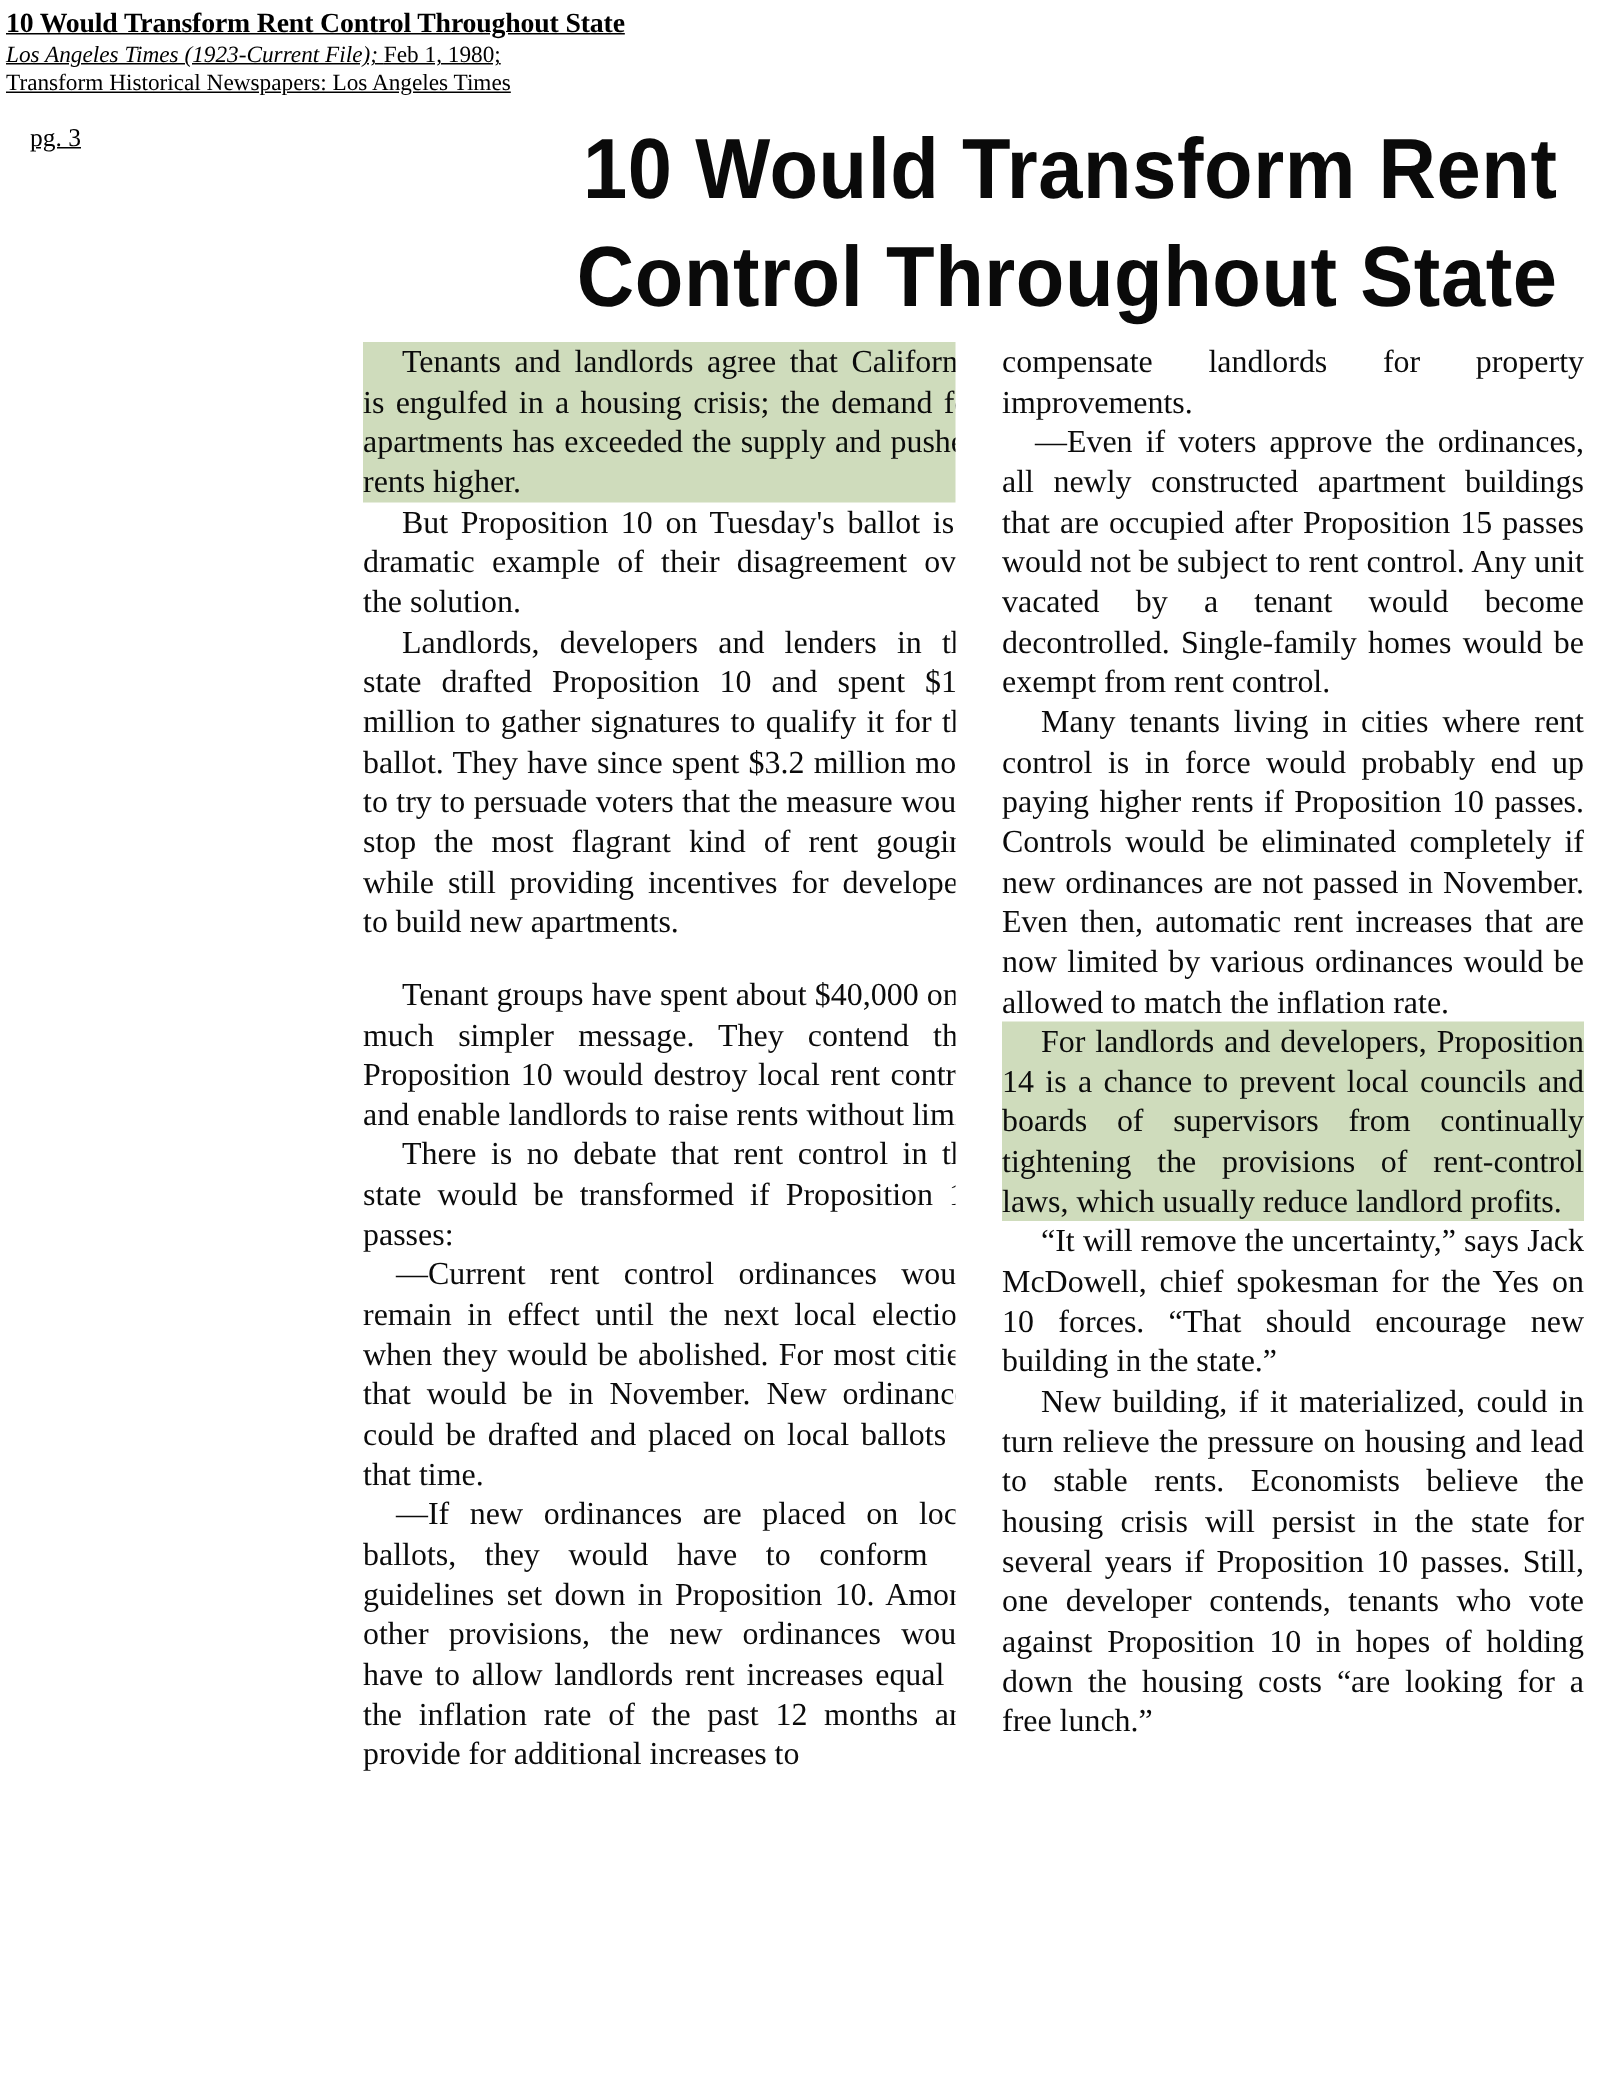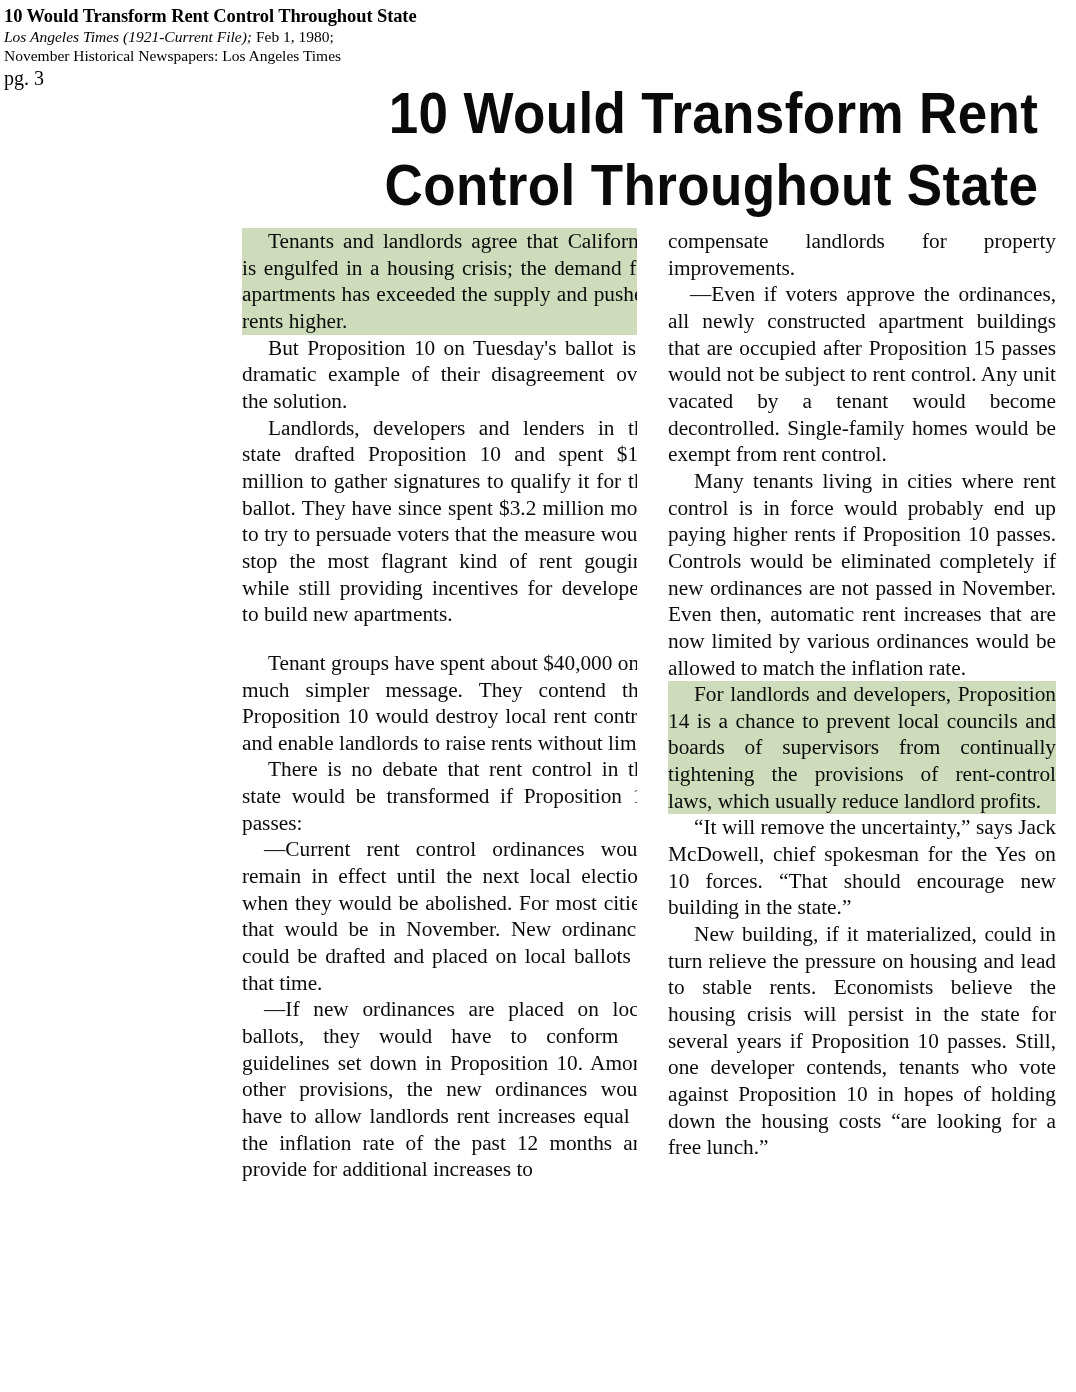--- a/index.html
+++ b/index.html
@@ -15,20 +15,21 @@
     position: relative;
     overflow: hidden;
   }
 
   
   .proquest-header {
     position: absolute;
     left: 4px;
     top: 6px;
     width: 700px;
+    text-decoration: underline;
   }
   .pq-title {
     font-size: 18.5px;
     font-weight: bold;
     line-height: 1.16;
     letter-spacing: -0.1px;
     margin: 0 0 1px 0;
   }
   .pq-pub {
     font-size: 15.5px;
@@ -37,23 +38,23 @@
   }
   .pq-pub .pq-italic {
     font-style: italic;
   }
   .pq-db {
     font-size: 15.5px;
     line-height: 1.22;
     margin: 0;
   }
   .pq-page {
-    font-size: 20px;
+    font-size: 17px;
     line-height: 1.22;
-    margin: 0;
+    margin: 16px;
   }
 
   
   .headline {
     position: absolute;
     left: 0;
     top: 78px;
     width: 1076px;
     text-align: right;
   }
@@ -121,24 +122,24 @@
     
     padding-right: 0;
   }
 </style>
 </head>
 <body>
 
 <div class="proquest-header">
   <div class="pq-title">10 Would Transform Rent Control Throughout State</div>
   <div class="pq-pub">
-    <span class="pq-italic">Los Angeles Times (1921-Current File);</span>
+    <span class="pq-italic">Los Angeles Times (1923-Current File);</span>
     <span>Feb 1, 1980;</span>
   </div>
-  <div class="pq-db">November Historical Newspapers: Los Angeles Times</div>
+  <div class="pq-db">Transform Historical Newspapers: Los Angeles Times</div>
   <div class="pq-page">pg. 3</div>
 </div>
 
 <div class="headline">
   <div class="headline-line">10 Would Transform Rent</div>
   <div class="headline-line">Control Throughout State</div>
 </div>
 
 <div class="columns">
 

